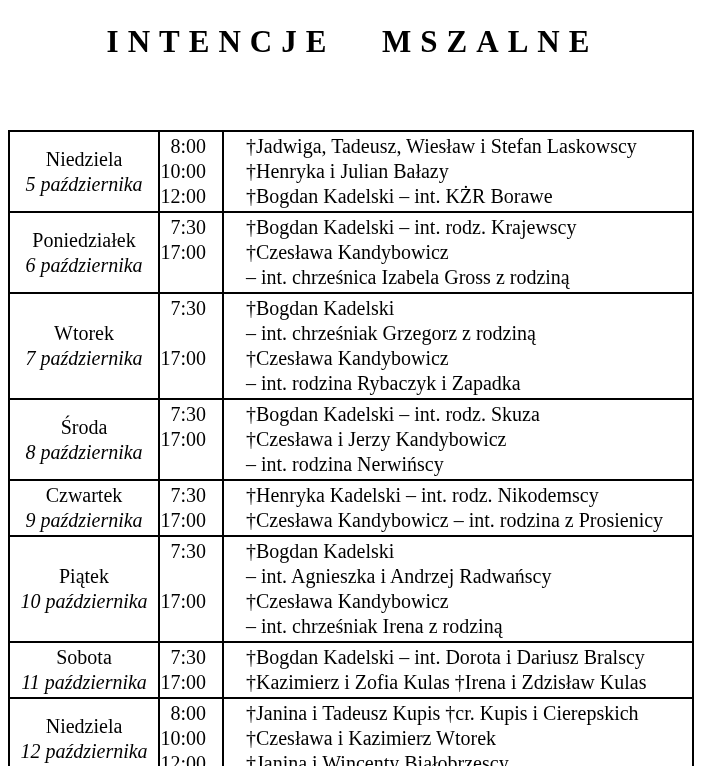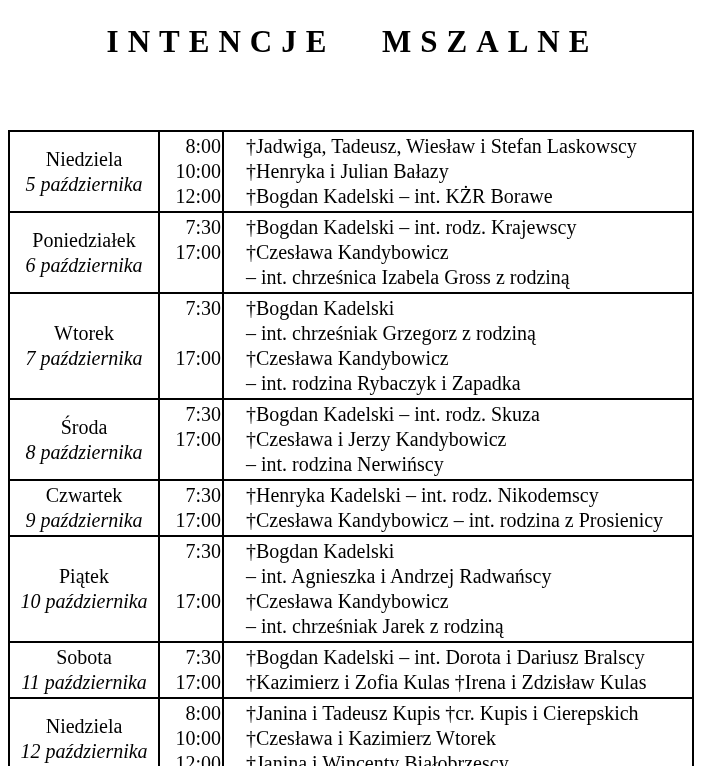--- a/index.html
+++ b/index.html
@@ -42,21 +42,21 @@
   }
   td.day-cell {
     vertical-align: middle;
     text-align: center;
     line-height: 25px;
   }
   .day-name { font-weight: normal; }
   .day-date { font-style: italic; }
   .time-line {
     text-align: right;
-    padding-right: 1px;
+    padding-right: 16px;
     line-height: 25px;
     min-height: 25px;
     white-space: nowrap;
   }
   .intention-line {
     padding-left: 22px;
     line-height: 25px;
     min-height: 25px;
     white-space: nowrap;
     overflow: hidden;
@@ -170,21 +170,21 @@
         <td>
           <div class="time-line">7:30</div>
           <div class="time-line"></div>
           <div class="time-line">17:00</div>
           <div class="time-line"></div>
         </td>
         <td>
           <div class="intention-line">†Bogdan Kadelski</div>
           <div class="intention-line">– int. Agnieszka i Andrzej Radwańscy</div>
           <div class="intention-line">†Czesława Kandybowicz</div>
-          <div class="intention-line">– int. chrześniak Jarek z rodziną</div>
+          <div class="intention-line">– int. chrześniak Irena z rodziną</div>
         </td>
       </tr>
 
       <tr>
         <td class="day-cell">
           <div class="day-name">Sobota</div>
           <div class="day-date">11 października</div>
         </td>
         <td>
           <div class="time-line">7:30</div>

